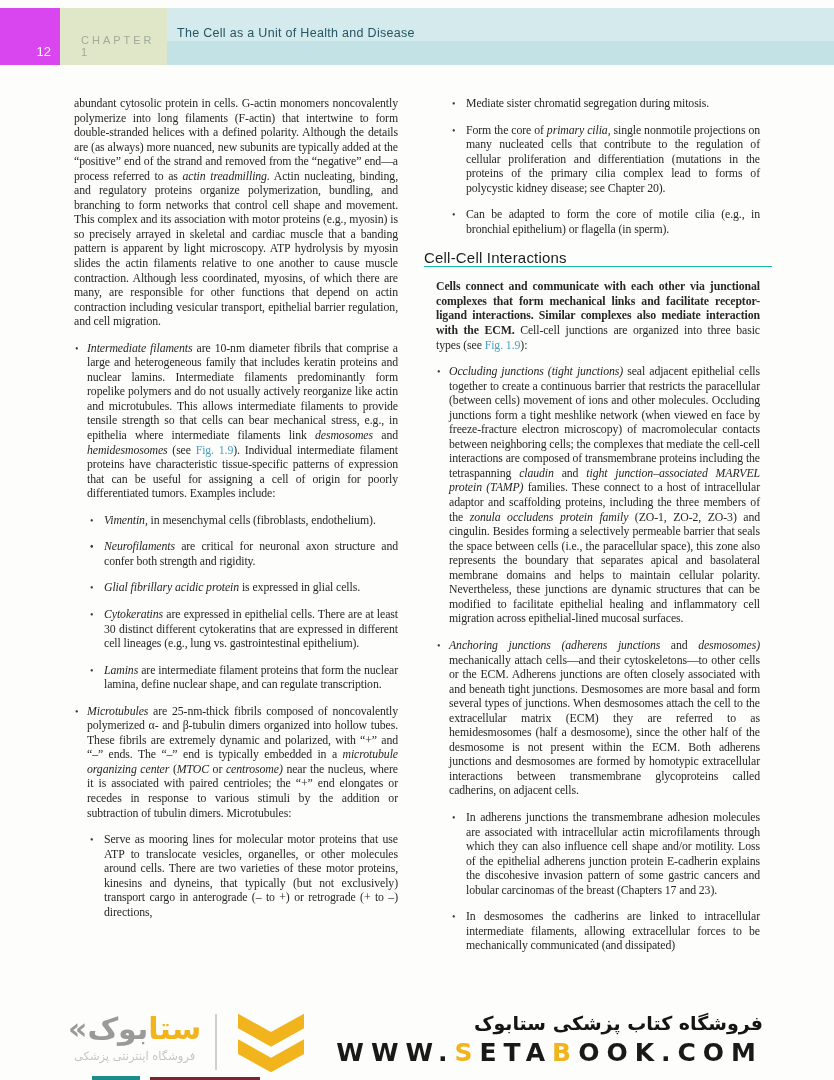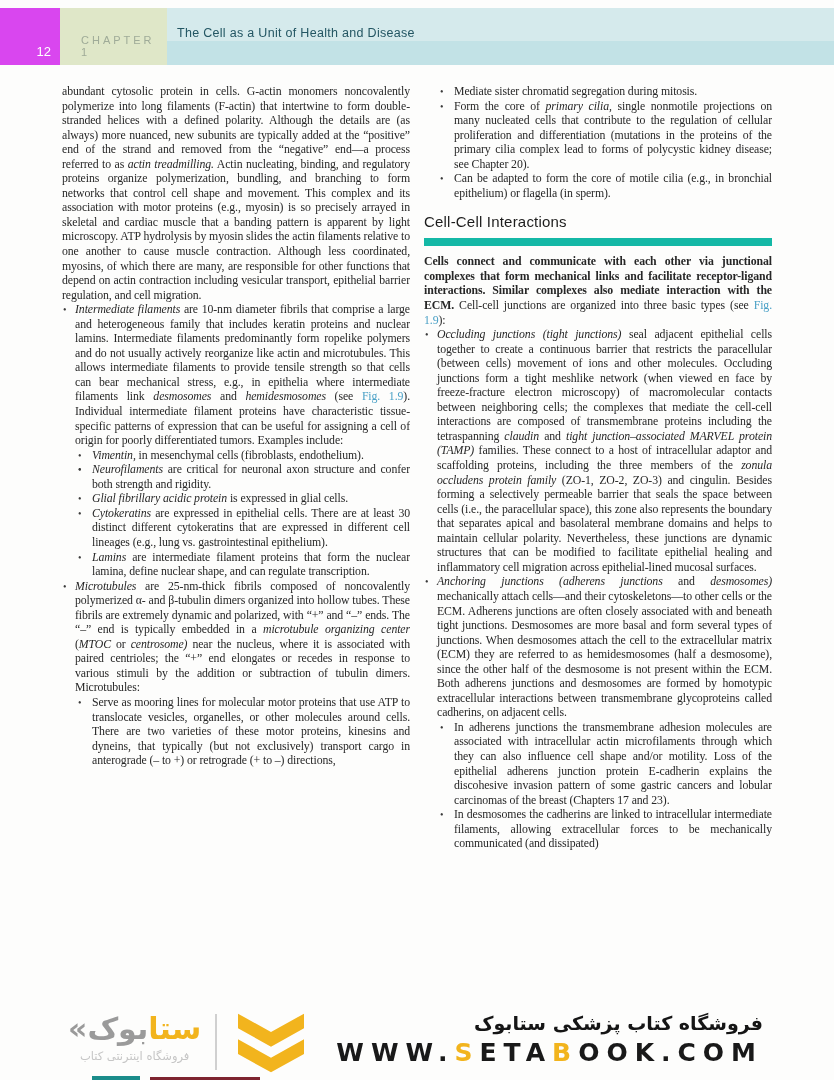--- a/index.html
+++ b/index.html
@@ -7,26 +7,26 @@
 
   
   .header{position:absolute;top:8px;left:0;width:834px;height:57px;display:flex;font-family:"Liberation Sans",sans-serif;}
   .h-teal{width:60px;background:#d946ef;display:flex;align-items:flex-end;justify-content:flex-end;padding:0 9px 6px 0;color:#ffffff;font-size:13px;box-sizing:border-box;}
   .h-green{width:107px;background:#dfe7c8;display:flex;align-items:flex-end;padding:0 0 7px 21px;color:#9fab98;font-size:11px;letter-spacing:3px;box-sizing:border-box;}
   .h-blue{flex:1;background:linear-gradient(to bottom,#d5eaec 0,#d5eaec 58%,#c2e2e6 58%,#c2e2e6 100%);display:flex;align-items:center;padding:0 0 7px 10px;color:#235663;font-size:12.5px;letter-spacing:.3px;box-sizing:border-box;}
 
   
   .page-body{position:absolute;top:84px;left:62px;width:710px;display:flex;gap:14px;}
   .col{width:348px;max-height:928px;overflow:hidden;font-family:"Liberation Serif",serif;font-size:11.8px;line-height:14.55px;text-align:justify;color:#272727;letter-spacing:-0.1px;}
-  .blk{margin:0;}
+  .blk{margin:12px;}
   .b1{position:relative;padding-left:13px;}
   .b2{position:relative;padding-left:30px;}
   .b1 > .mk{position:absolute;left:1px;top:1px;font-size:10px;color:#3a3a3a;}
   .b2 > .mk{position:absolute;left:16px;top:1px;font-size:10px;color:#3a3a3a;}
-  .h2{font-family:"Liberation Sans",sans-serif;font-size:15px;color:#1c1c1c;border-bottom:8px solid #14b8a6;padding-bottom:8px;margin:13px 0 8px 0;text-align:left;letter-spacing:.2px;line-height:17px;}
+  .h2{font-family:"Liberation Sans",sans-serif;font-size:15px;color:#1c1c1c;border-bottom:1px solid #14b8a6;padding-bottom:0;margin:13px 0 8px 0;text-align:left;letter-spacing:.2px;line-height:17px;}
   .it{font-style:italic;}
   .bd{font-weight:bold;}
   .lnk{color:#4aa0c6;}
   .yel{color:#f2b41d;}
   .gry{color:#9a9a9a;}
 
   
   .footer{position:absolute;left:0;bottom:0;width:834px;height:72px;}
   .logo-group{position:absolute;left:68px;top:2px;display:flex;align-items:flex-start;}
   .wordmark-block{display:flex;flex-direction:column;align-items:center;}
@@ -87,21 +87,21 @@
   </div>
 
   <div class="footer">
     <div class="logo-group">
       <div class="wordmark-block">
         <div class="wordmark">
             <span class="gry">«</span>
             <span class="gry">بوک</span>
             <span class="yel">ستا</span>
           </div>
-        <div class="logo-sub">فروشگاه اینترنتی کتاب</div>
+        <div class="logo-sub">فروشگاه اینترنتی پزشکی</div>
       </div>
       <div class="logo-divider"></div>
       <div class="logo-mark">
         <svg width="80" height="66" viewBox="0 0 84 72" aria-hidden="true">
           <path d="M6 4 L42 24 L78 4 L78 20 L42 40 L6 20 Z" fill="#f2b41d"></path>
           <path d="M6 32 L42 52 L78 32 L78 48 L42 68 L6 48 Z" fill="#f2b41d"></path>
         </svg>
       </div>
     </div>
     <div class="footer-right">

